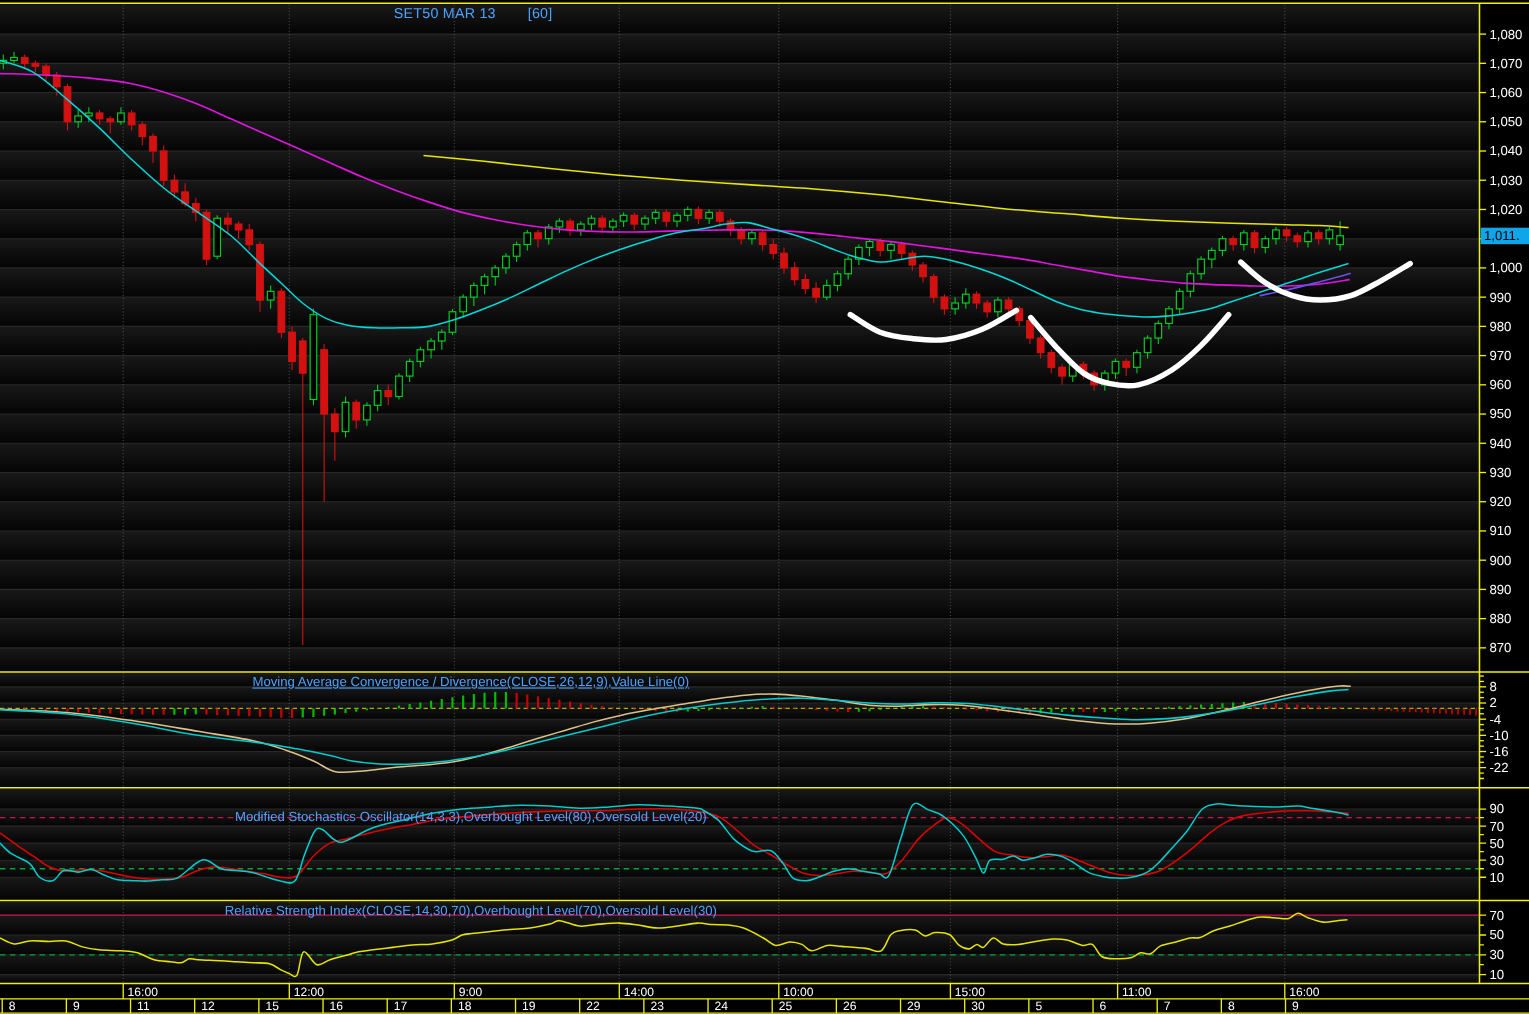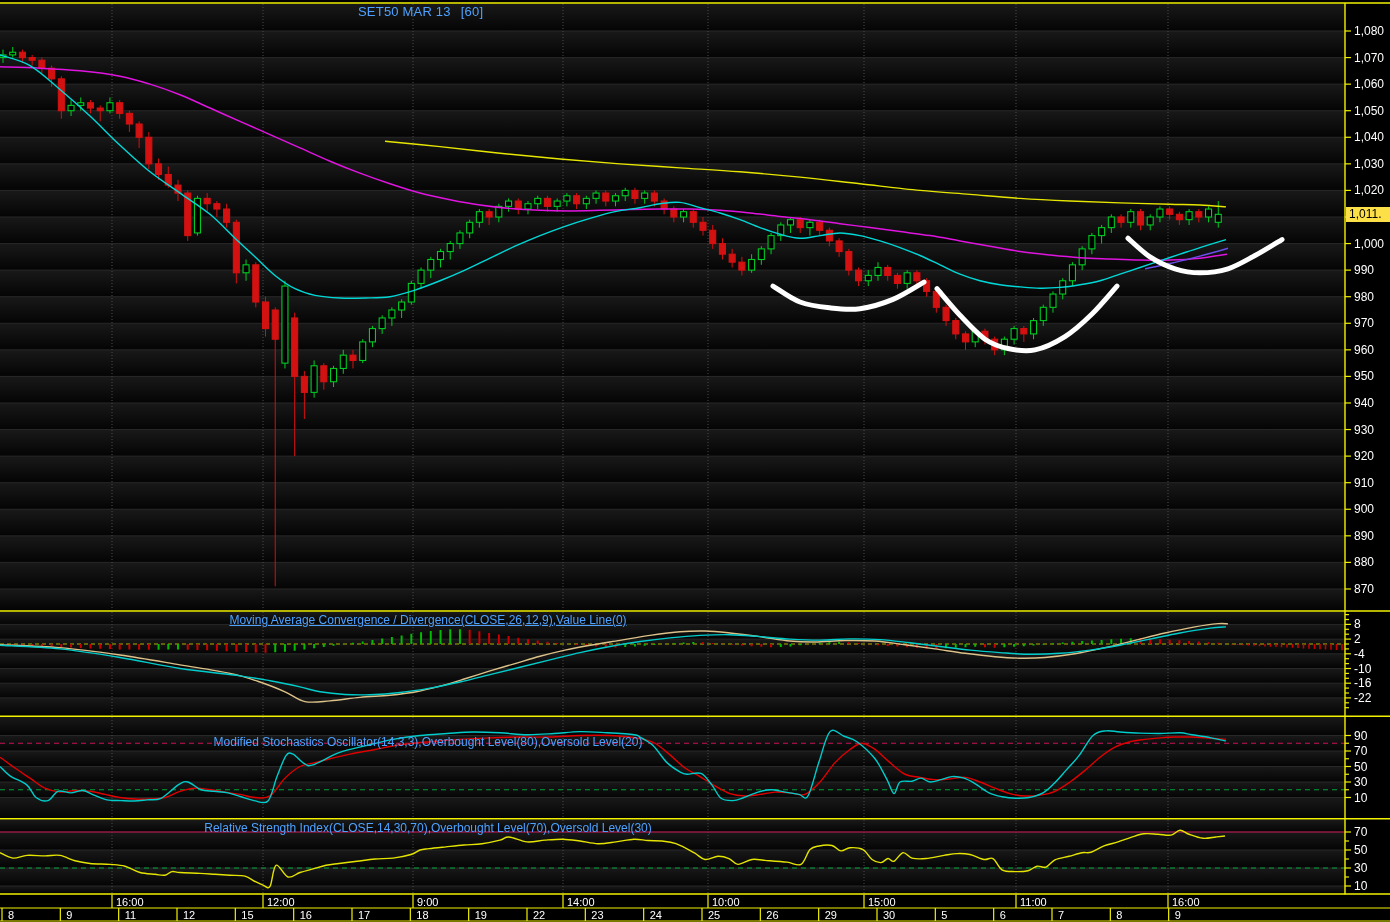--- a/index.html
+++ b/index.html
@@ -1,28 +1,28 @@
 <!DOCTYPE html>
 <html><head>
 <meta charset="utf-8">
 <style>
   html,body{margin:0;padding:0;background:#000;}
   body{width:1390px;height:922px;overflow:hidden;position:relative;
        font-family:"Liberation Sans",sans-serif;}
   #chart-svg{position:absolute;left:0;top:0;}
   .chart-title{position:absolute;left:358px;top:4px;font-size:13px;color:#4da2ff;
                letter-spacing:.2px;white-space:pre;}
-  .chart-title .tf{margin-left:10px;}
+  .chart-title .tf{margin-left:29px;}
   .panel-title{position:absolute;left:428px;transform:translateX(-50%);
                font-size:12px;color:#4da2ff;white-space:nowrap;}
   #macd-title{top:613px;text-decoration:underline;}
   #stoch-title{top:735px;}
   #rsi-title{top:821px;}
   .last-price{position:absolute;left:1346px;top:207px;width:44px;height:15px;
-              background:#fde047;color:#000;font-size:12px;line-height:15px;
+              background:#0ea5e9;color:#000;font-size:12px;line-height:15px;
               padding-left:3px;box-sizing:border-box;}
 </style>
 </head>
 <body>
 
 <svg id="chart-svg" width="1390" height="922">
     <defs>
       <linearGradient id="bandGrad" x1="0" y1="0" x2="0" y2="1">
         <stop offset="0%" stop-color="#191919"></stop>
         <stop offset="100%" stop-color="#040404"></stop>

